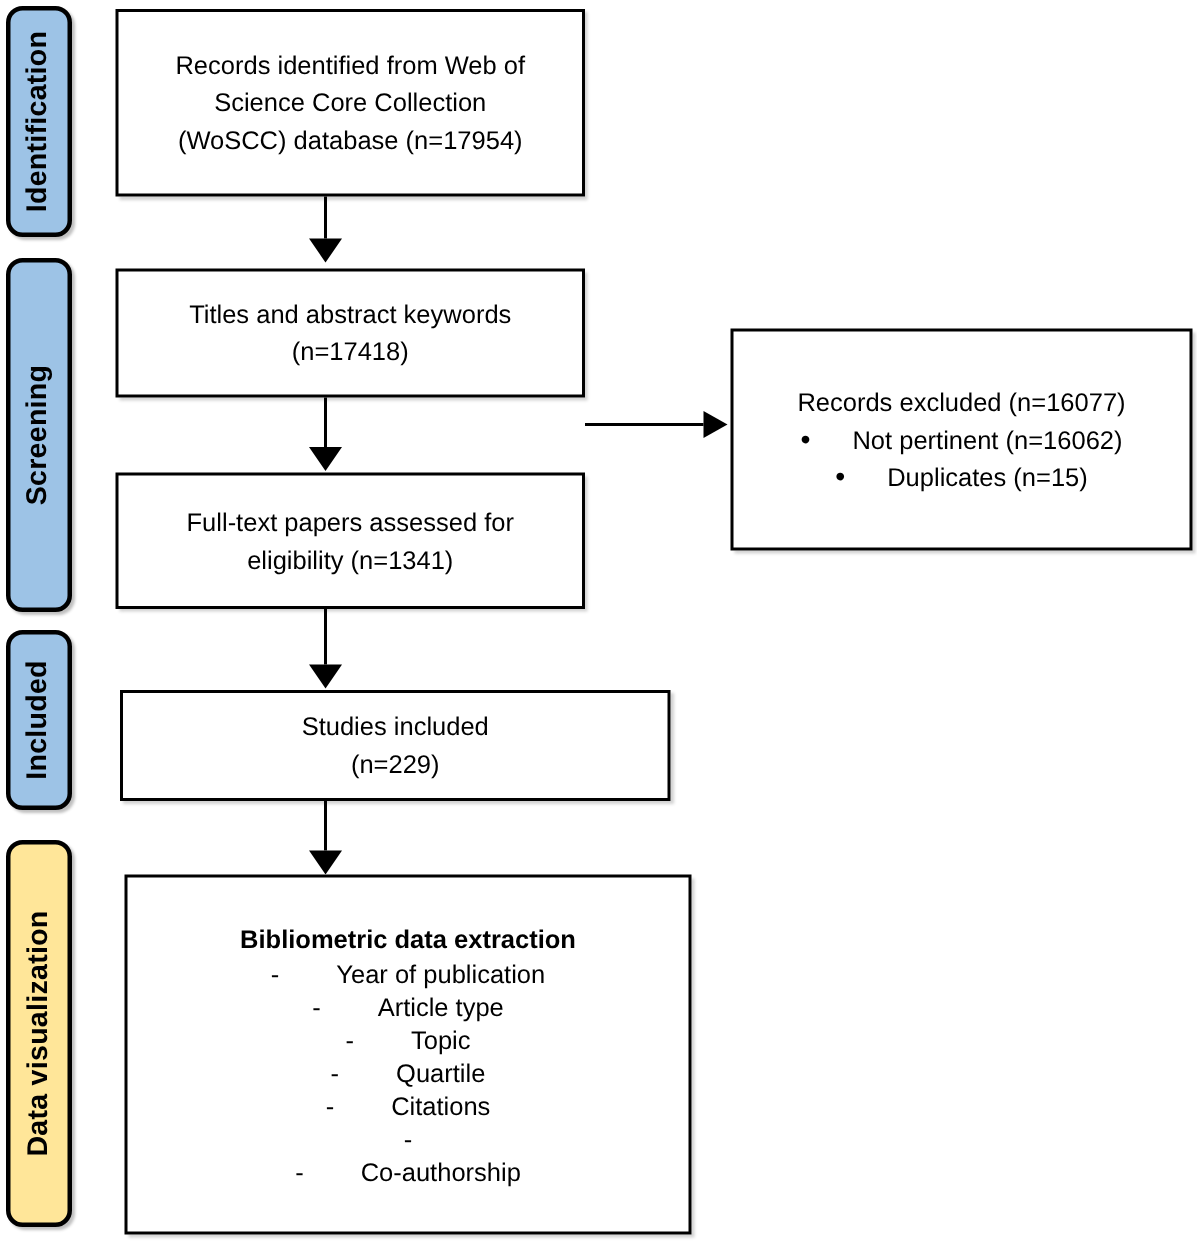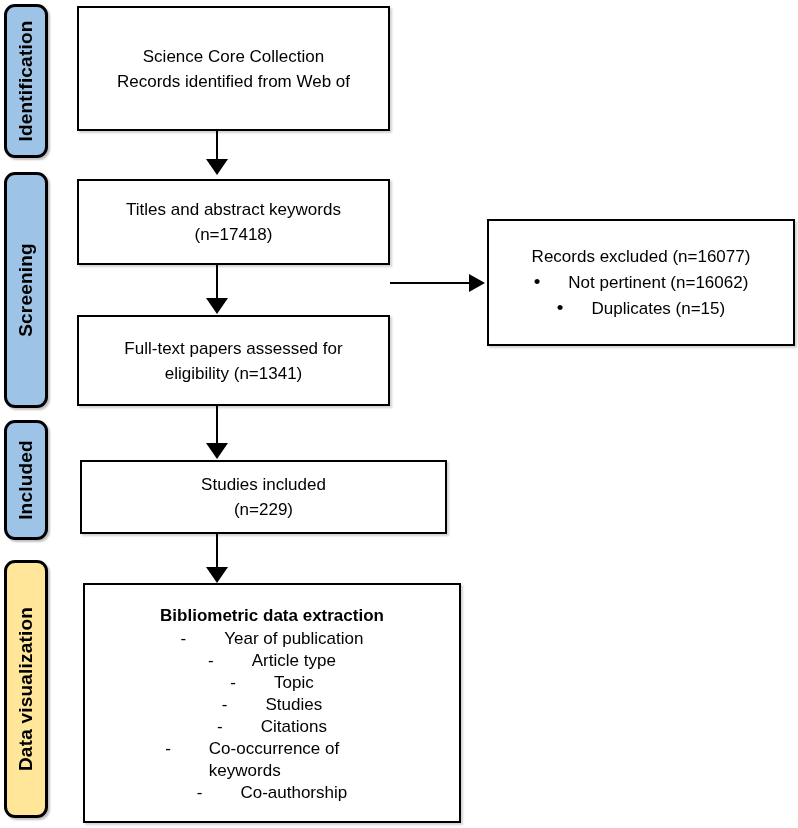--- a/index.html
+++ b/index.html
@@ -56,21 +56,21 @@
     align-items: center;
     text-align: center;
     font-size: 17px;
     line-height: 25px;
     box-shadow: 2px 2px 2px rgba(0,0,0,0.18);
   }
   .box-records   { left: 77px;  top: 6px;   width: 313px; height: 125px; }
   .box-screened  { left: 77px;  top: 179px; width: 313px; height: 86px;  }
   .box-fulltext  { left: 77px;  top: 315px; width: 313px; height: 91px;  }
   .box-included  { left: 80px;  top: 460px; width: 367px; height: 74px;  }
-  .box-excluded  { left: 487px; top: 219px; width: 308px; height: 127px; }
+  .box-excluded  { left: 487px; top: 219px; width: 308px; height: 148px; }
   .box-biblio    { left: 83px;  top: 583px; width: 378px; height: 240px; }
 
   .bold-line { font-weight: 700; }
 
   
   .bullet-line {
     display: flex;
     justify-content: center;
     align-items: baseline;
     gap: 28px;
@@ -80,21 +80,21 @@
 
   
   .dash-line {
     display: flex;
     justify-content: center;
     align-items: flex-start;
     gap: 38px;
     width: 100%;
     line-height: 22px;
   }
-  .dash-text { max-width: 170px; text-align: left; }
+  .dash-text { max-width: 170px; text-align: center; }
 
   
   .arrow-line-v {
     position: absolute;
     width: 2px;
     background: #000;
     left: 216px;
   }
   .arrow-head-down {
     position: absolute;
@@ -142,22 +142,23 @@
     <span class="stage-text">Screening</span>
   </div>
   <div class="stage stage-blue stage-included">
     <span class="stage-text">Included</span>
   </div>
   <div class="stage stage-yellow stage-dataviz">
     <span class="stage-text">Data visualization</span>
   </div>
 
   <div class="fbox box-records">
+    <div>Records identified from Web of</div>
     <div>Science Core Collection</div>
-    <div>Records identified from Web of</div>
+    <div>(WoSCC) database (n=17954)</div>
   </div>
 
   <div class="arrow-line-v a1-line"></div>
   <div class="arrow-head-down a1-head"></div>
 
   <div class="fbox box-screened">
     <div>Titles and abstract keywords</div>
     <div>(n=17418)</div>
   </div>
 
@@ -204,29 +205,28 @@
     <div class="dash-line">
       <span class="dash-glyph">-</span>
       <span class="dash-text">Article type</span>
     </div>
     <div class="dash-line">
       <span class="dash-glyph">-</span>
       <span class="dash-text">Topic</span>
     </div>
     <div class="dash-line">
       <span class="dash-glyph">-</span>
-      <span class="dash-text">Studies</span>
+      <span class="dash-text">Quartile</span>
     </div>
     <div class="dash-line">
       <span class="dash-glyph">-</span>
       <span class="dash-text">Citations</span>
     </div>
     <div class="dash-line">
       <span class="dash-glyph">-</span>
-      <span class="dash-text">Co-occurrence of keywords</span>
     </div>
     <div class="dash-line">
       <span class="dash-glyph">-</span>
       <span class="dash-text">Co-authorship</span>
     </div>
   </div>
 
 </div>
 
 </body></html>

